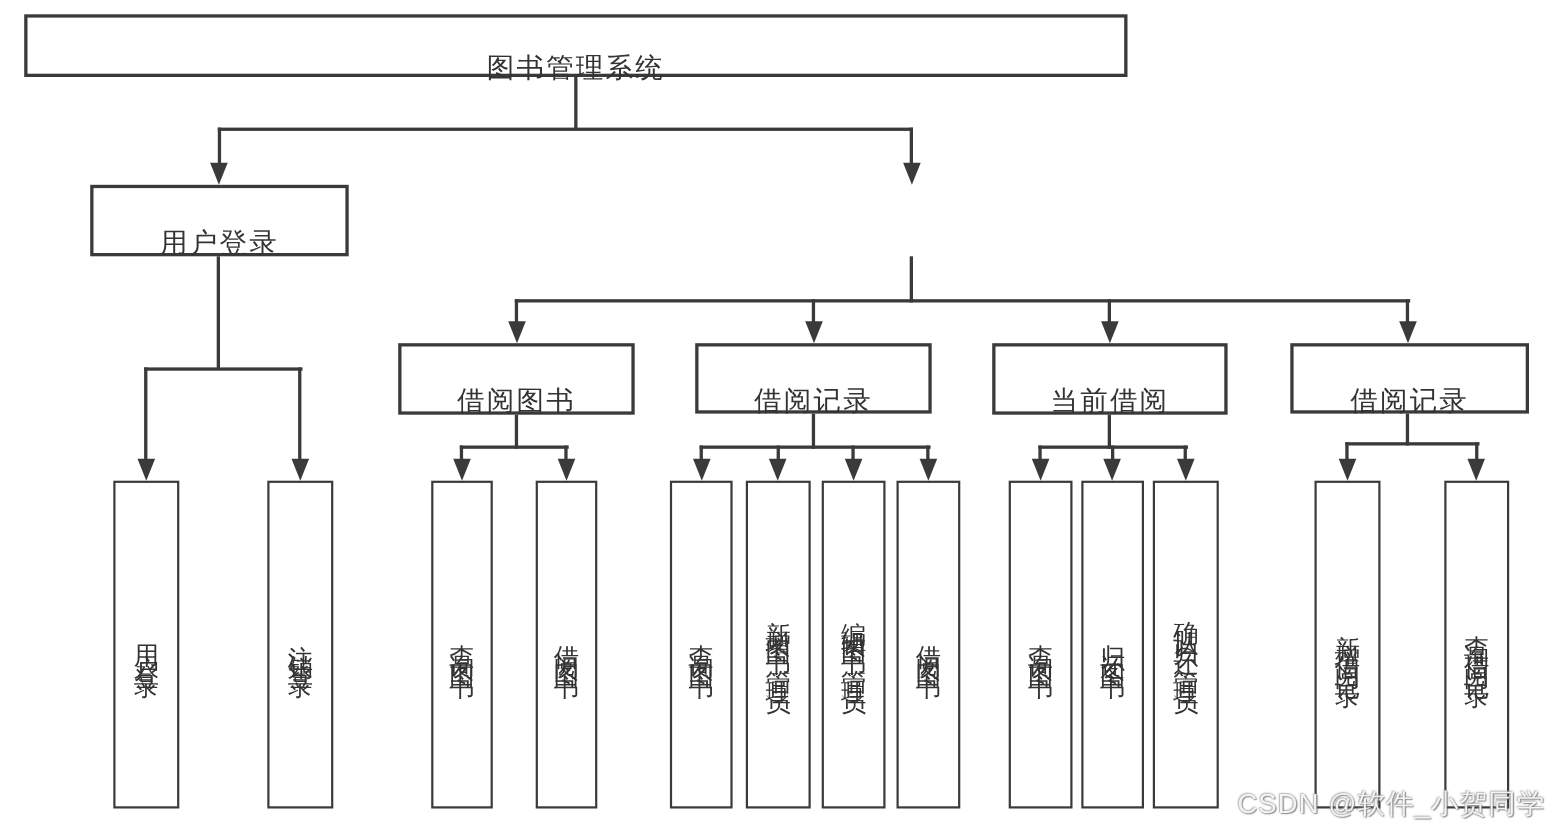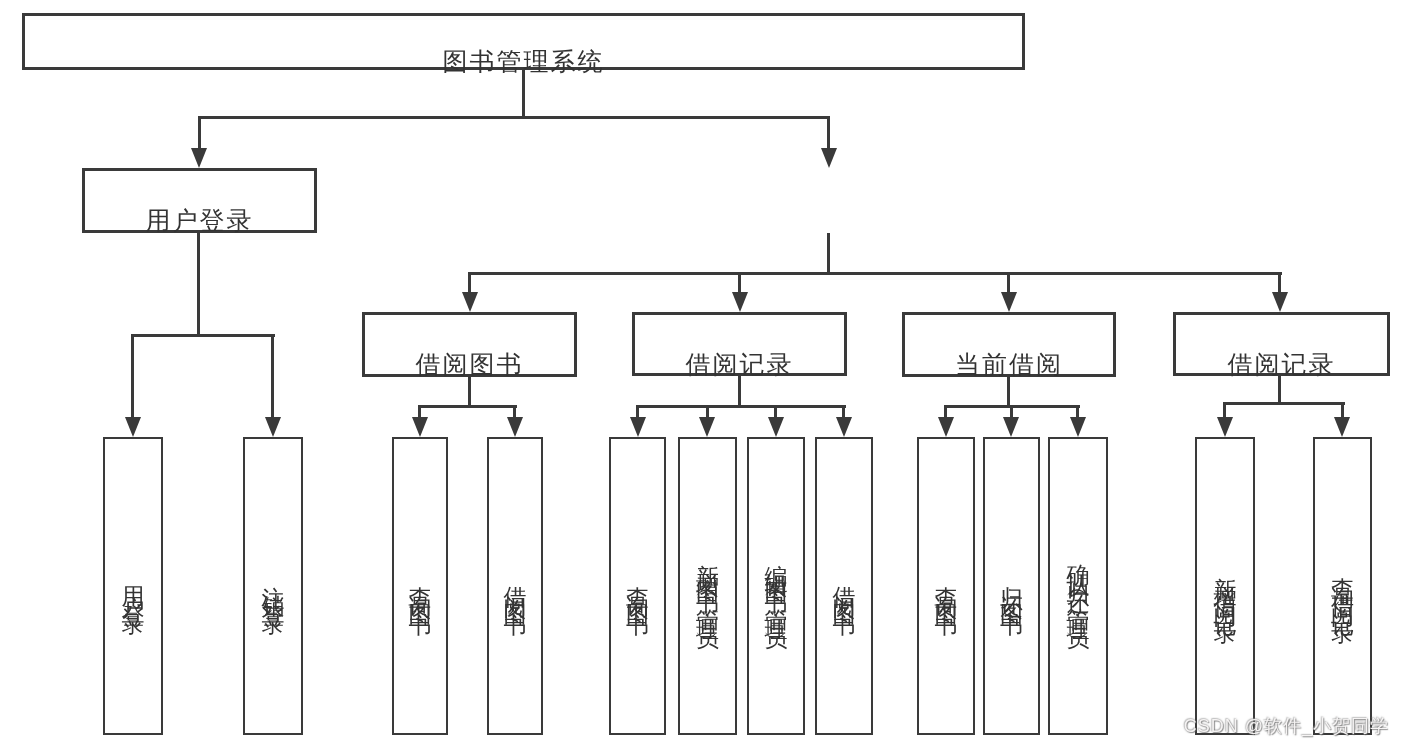--- a/index.html
+++ b/index.html
@@ -18,21 +18,21 @@
     font-size:23px;letter-spacing:9px;line-height:1;color:#333;white-space:nowrap;
   }
   .vline{position:absolute;width:3px;background:#3a3a3a;}
   .hline{position:absolute;height:3px;background:#3a3a3a;}
   .arrow{
     position:absolute;width:0;height:0;
     border-left:8px solid transparent;border-right:8px solid transparent;
     border-top:20px solid #3a3a3a;
   }
   .watermark{
-    position:absolute;top:714px;right:16px;font-size:18px;letter-spacing:1px;
+    position:absolute;top:714px;right:0;font-size:25px;letter-spacing:1px;
     color:rgba(250,248,248,0.95);
     text-shadow:0 0 2px rgba(110,110,110,0.85),1px 1px 1px rgba(90,90,90,0.6),-1px -1px 1px rgba(180,180,180,0.5);
     white-space:nowrap;
   }
 </style>
 </head>
 <body>
 
 <div id="stage">
 

